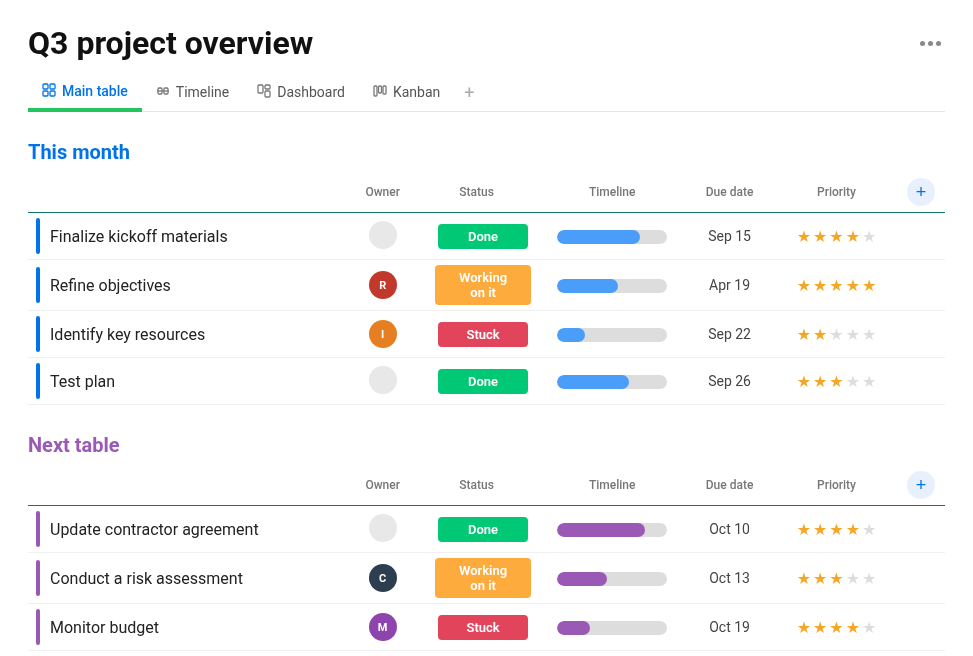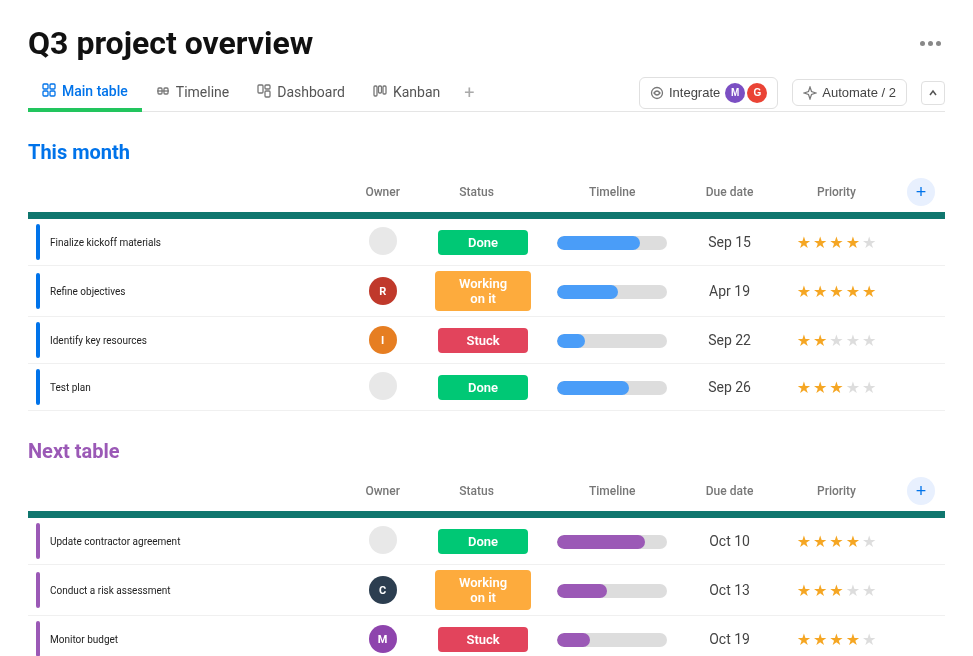--- a/index.html
+++ b/index.html
@@ -105,21 +105,21 @@
     .table {
       width: 100%;
       border-collapse: collapse;
     }
     .table th {
       font-size: 12px;
       font-weight: 500;
       color: #777;
       text-align: left;
       padding: 4px 8px 6px;
-      border-bottom: 7px solid #0f766e;
+      border-bottom: 1px solid #0f766e;
     }
     .table th.center { text-align: center; }
     .table td {
       padding: 5px 8px;
       font-size: 14px;
       border-bottom: 1px solid #f0f0f0;
       vertical-align: middle;
     }
     .task-cell {
       display: flex; align-items: center; gap: 0;
@@ -128,21 +128,21 @@
       width: 4px;
       height: 36px;
       border-radius: 2px;
       margin-right: 10px;
       flex-shrink: 0;
     }
     .section-bar.blue { background: #0073ea; }
     .section-bar.purple { background: #9b59b6; }
 
     .task-name {
-      font-size: 10px;
+      font-size: 16px;
       color: #222;
     }
 
     .owner-cell {
       text-align: center;
       width: 60px;
     }
     .owner-avatar {
       width: 28px; height: 28px; border-radius: 50%;
       display: inline-block; overflow: hidden; vertical-align: middle;
@@ -257,44 +257,20 @@
             <rect x="5.5" y="2" width="3" height="7" rx="1" stroke="#777" stroke-width="1.3"></rect>
             <rect x="10" y="2" width="3" height="8" rx="1" stroke="#777" stroke-width="1.3"></rect>
           </svg>
         </span>
         <span>Kanban</span>
       </div>
 
       <div class="tab-add">+</div>
     </div>
 
-    <div class="tab-right">
-      <button class="integrate-btn">
-        <svg width="14" height="14" viewBox="0 0 14 14">
-          <circle cx="7" cy="7" r="5.5" stroke="#777" stroke-width="1.3" fill="none"></circle>
-          <path d="M4 7 Q7 3 10 7 Q7 11 4 7Z" stroke="#777" stroke-width="1.3" fill="none"></path>
-        </svg>
-        <span>Integrate</span>
-        <div class="integrate-avatars">
-          <div class="avatar-circle" style="background:#7b4fc3; color:#fff;">M</div>
-          <div class="avatar-circle" style="background:#ea4335; color:#fff;">G</div>
-        </div>
-      </button>
-      <button class="automate-btn">
-        <svg width="14" height="14" viewBox="0 0 14 14">
-          <path d="M7 1 L8.5 5.5 L13 7 L8.5 8.5 L7 13 L5.5 8.5 L1 7 L5.5 5.5 Z" stroke="#777" stroke-width="1.2" fill="none"></path>
-        </svg>
-        <span>Automate / 2</span>
-      </button>
-      <div class="collapse-btn">
-        <svg width="10" height="10" viewBox="0 0 10 10">
-          <polyline points="2,7 5,3 8,7" stroke="#555" stroke-width="1.5" fill="none"></polyline>
-        </svg>
-      </div>
-    </div>
   </div>
 
   <div id="sections-container">
       <div class="section">
     <h2 class="section-title blue">This month</h2>
     <table class="table">
       <thead>
         <tr>
           <th style="width:310px;"></th>
           <th class="center" style="width:60px;">Owner</th>

